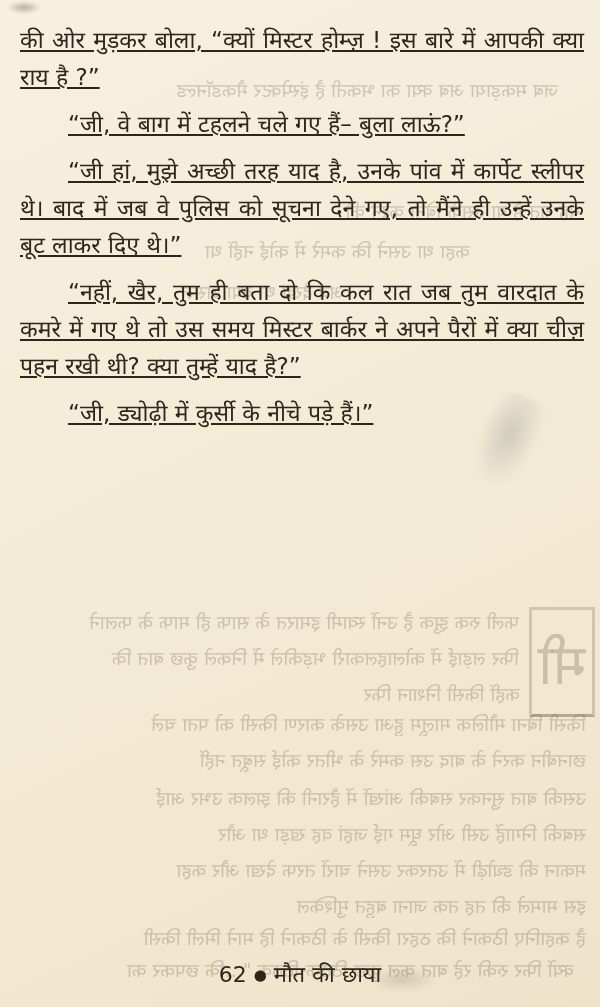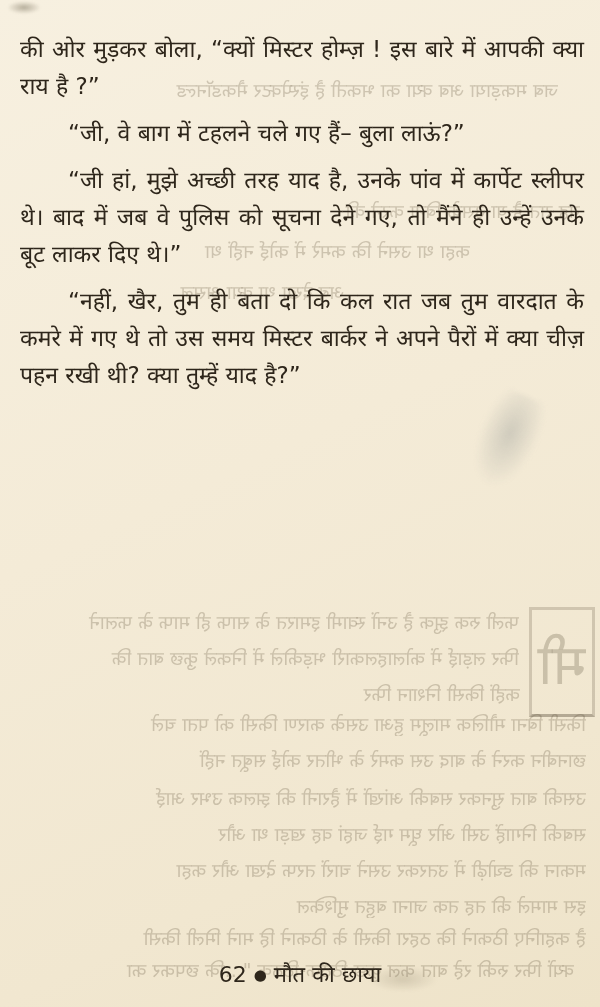--- a/index.html
+++ b/index.html
@@ -52,21 +52,21 @@
     background:radial-gradient(ellipse,rgba(112,100,76,0.22),rgba(112,100,76,0) 70%);
     filter:blur(1.5px);
   }
   
   .text-block{
     position:absolute;top:22px;left:20px;width:564px;
     color:#2e261b;
     font-size:23px;line-height:37px;
     text-align:justify;
   }
-  .para{margin:9px 0 10px;text-indent:48px;}
+  .para{margin:0 0 10px;text-indent:48px;text-decoration:underline;}
   .para.no-indent{text-indent:0;}
   
   .page-footer{
     position:absolute;left:0;right:0;top:960px;
     text-align:center;
     color:#2e261b;font-size:22px;line-height:30px;
   }
   .page-footer .dot{
     display:inline-block;
     font-size:15px;
@@ -104,19 +104,20 @@
 
     <div class="ink-smudge"></div>
     <div class="smudge-footer"></div>
   </div>
 
   <main class="text-block">
     <p class="para no-indent">की ओर मुड़कर बोला, “क्यों मिस्टर होम्ज़ ! इस बारे में आपकी क्या राय है ?”</p>
     <p class="para">“जी, वे बाग में टहलने चले गए हैं– बुला लाऊं?”</p>
     <p class="para">“जी हां, मुझे अच्छी तरह याद है, उनके पांव में कार्पेट स्लीपर थे। बाद में जब वे पुलिस को सूचना देने गए, तो मैंने ही उन्हें उनके बूट लाकर दिए थे।”</p>
     <p class="para">“नहीं, खैर, तुम ही बता दो कि कल रात जब तुम वारदात के कमरे में गए थे तो उस समय मिस्टर बार्कर ने अपने पैरों में क्या चीज़ पहन रखी थी? क्या तुम्हें याद है?”</p>
+    <p class="para">“जी, ड्योढ़ी में कुर्सी के नीचे पड़े हैं।”</p>
   </main>
 
   <footer class="page-footer">
     <span>62</span><span class="dot">●</span><span>मौत की छाया</span>
   </footer>
 
 </div>
 
 </body></html>

